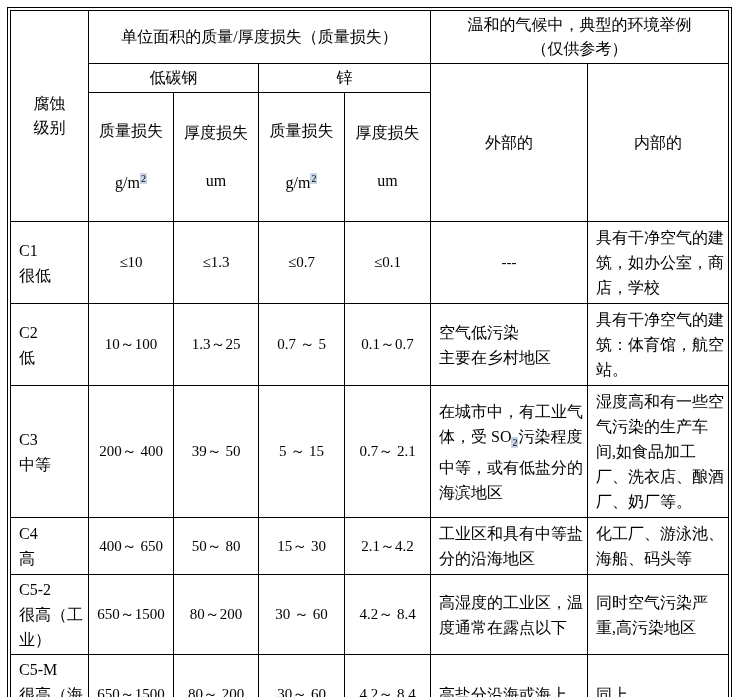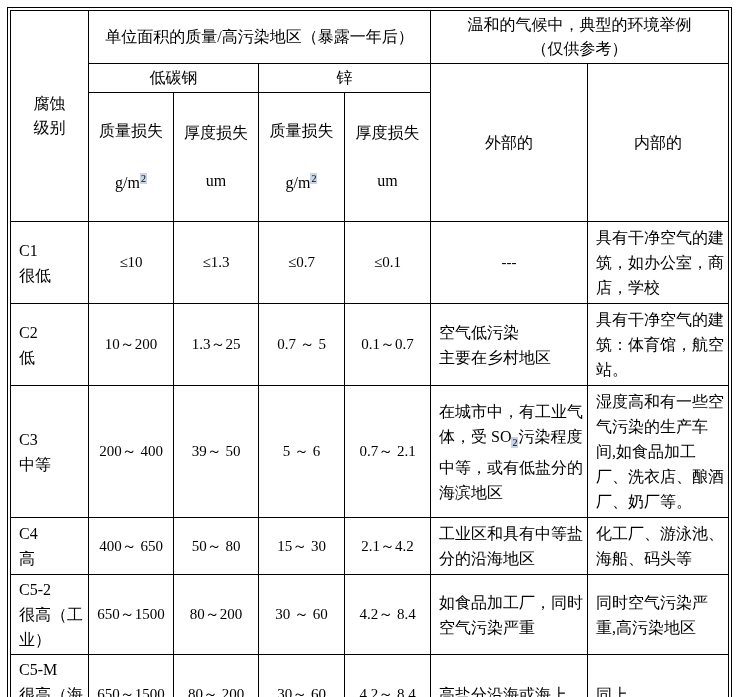--- a/index.html
+++ b/index.html
@@ -52,21 +52,21 @@
         <col style="width:86px">
           <col style="width:86px">
           <col style="width:157px">
           <col style="width:141px">
       </colgroup>
 
       <tbody>
           <tr style="height:48px">
         <th rowspan="3">腐蚀
 级别</th>
-        <th colspan="4">单位面积的质量/高污染地区（暴露一年后）</th>
+        <th colspan="4">单位面积的质量/厚度损失（质量损失）</th>
         <th colspan="2">温和的气候中，典型的环境举例
 （仅供参考）</th>
       </tr>
 
       <tr style="height:26px">
         <th colspan="2">低碳钢</th>
         <th colspan="2">锌</th>
         <th rowspan="2">外部的</th>
         <th rowspan="2">内部的</th>
       </tr>
@@ -101,37 +101,37 @@
         <td class="num">≤0.1</td>
         <td class="center-dash">---</td>
         <td class="txt">具有干净空气的建筑，如办公室，商店，学校</td>
       </tr>
 
       <tr style="height:80px">
         <td class="lvl">
           <span>C2</span>
               <span>低</span>
         </td>
-        <td class="num">10～200</td>
+        <td class="num">10～100</td>
         <td class="num">1.3～25</td>
         <td class="num">0.7 ～ 5</td>
         <td class="num">0.1～0.7</td>
         <td class="txt">空气低污染
 主要在乡村地区</td>
         <td class="txt">具有干净空气的建筑：体育馆，航空站。</td>
       </tr>
 
       <tr style="height:122px">
         <td class="lvl">
           <span>C3</span>
               <span>中等</span>
         </td>
         <td class="num">200～ 400</td>
         <td class="num">39～ 50</td>
-        <td class="num">5 ～ 6</td>
+        <td class="num">5 ～ 15</td>
         <td class="num">0.7～ 2.1</td>
         <td class="txt"><span>在城市中，有工业气体，受 SO</span><sub class="hl">2</sub><span>污染程度中等，或有低盐分的海滨地区</span></td>
         <td class="txt">湿度高和有一些空气污染的生产车间,如食品加工厂、洗衣店、酿酒厂、奶厂等。</td>
       </tr>
 
       <tr style="height:54px">
         <td class="lvl">
           <span>C4</span>
               <span>高</span>
         </td>
@@ -145,21 +145,21 @@
 
       <tr style="height:75px">
         <td class="lvl">
           <span>C5-2</span>
               <span>很高（工业）</span>
         </td>
         <td class="num">650～1500</td>
         <td class="num">80～200</td>
         <td class="num">30 ～ 60</td>
         <td class="num">4.2～ 8.4</td>
-        <td class="txt">如食品加工厂，同时空气污染严重</td>
+        <td class="txt">高湿度的工业区，温度通常在露点以下</td>
         <td class="txt">同时空气污染严重,高污染地区</td>
       </tr>
 
       <tr style="height:72px">
         <td class="lvl">
           <span>C5-M</span>
               <span>很高（海上）</span>
         </td>
         <td class="num">650～1500</td>
         <td class="num">80～ 200</td>

